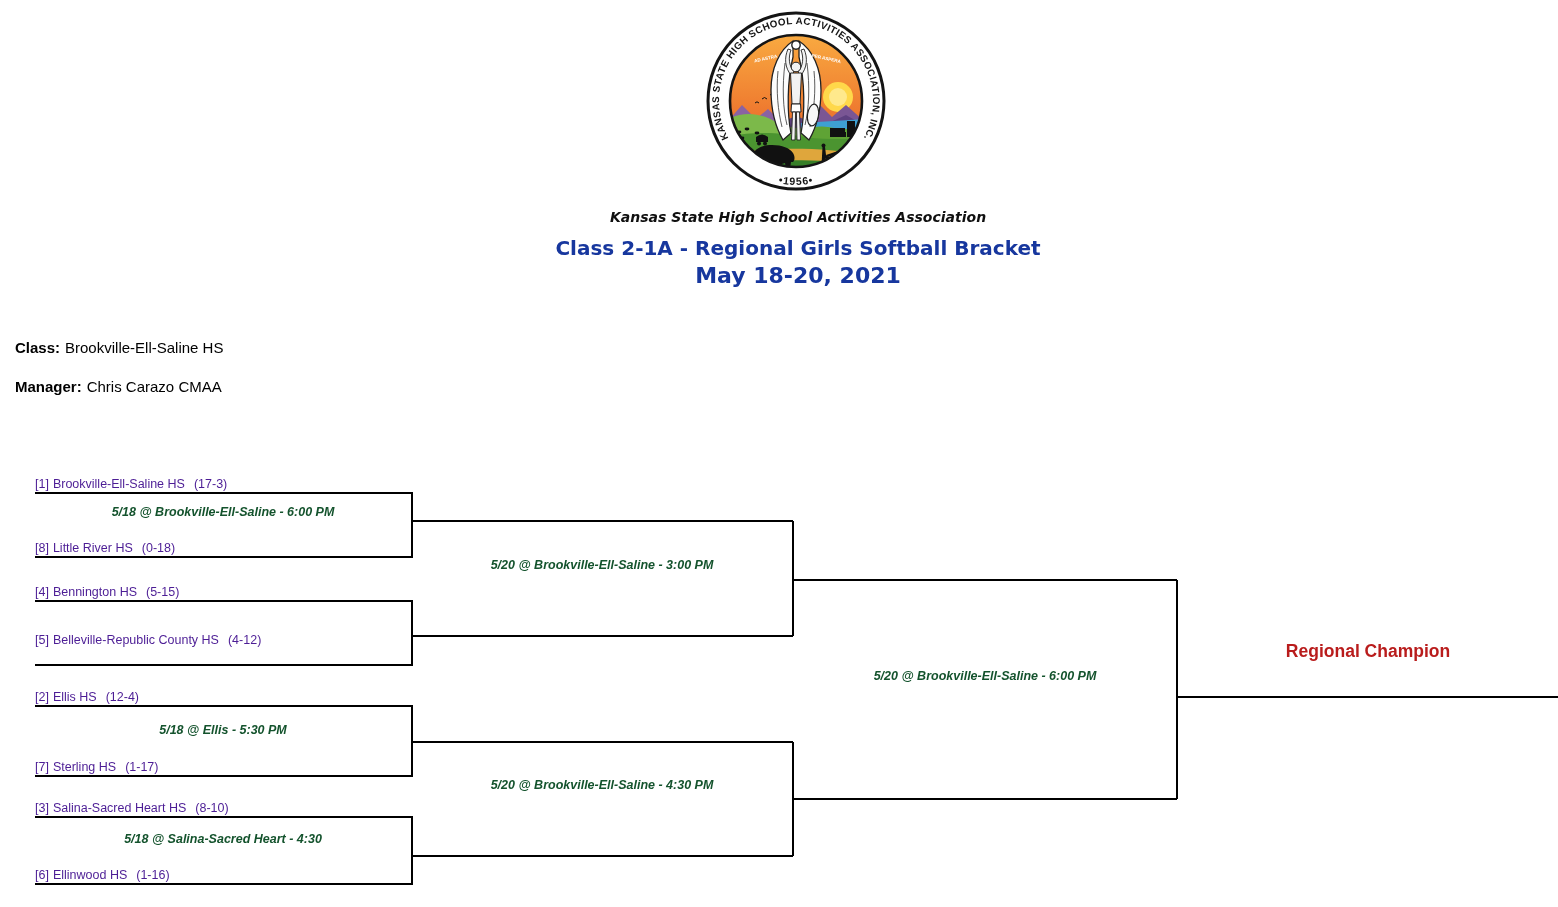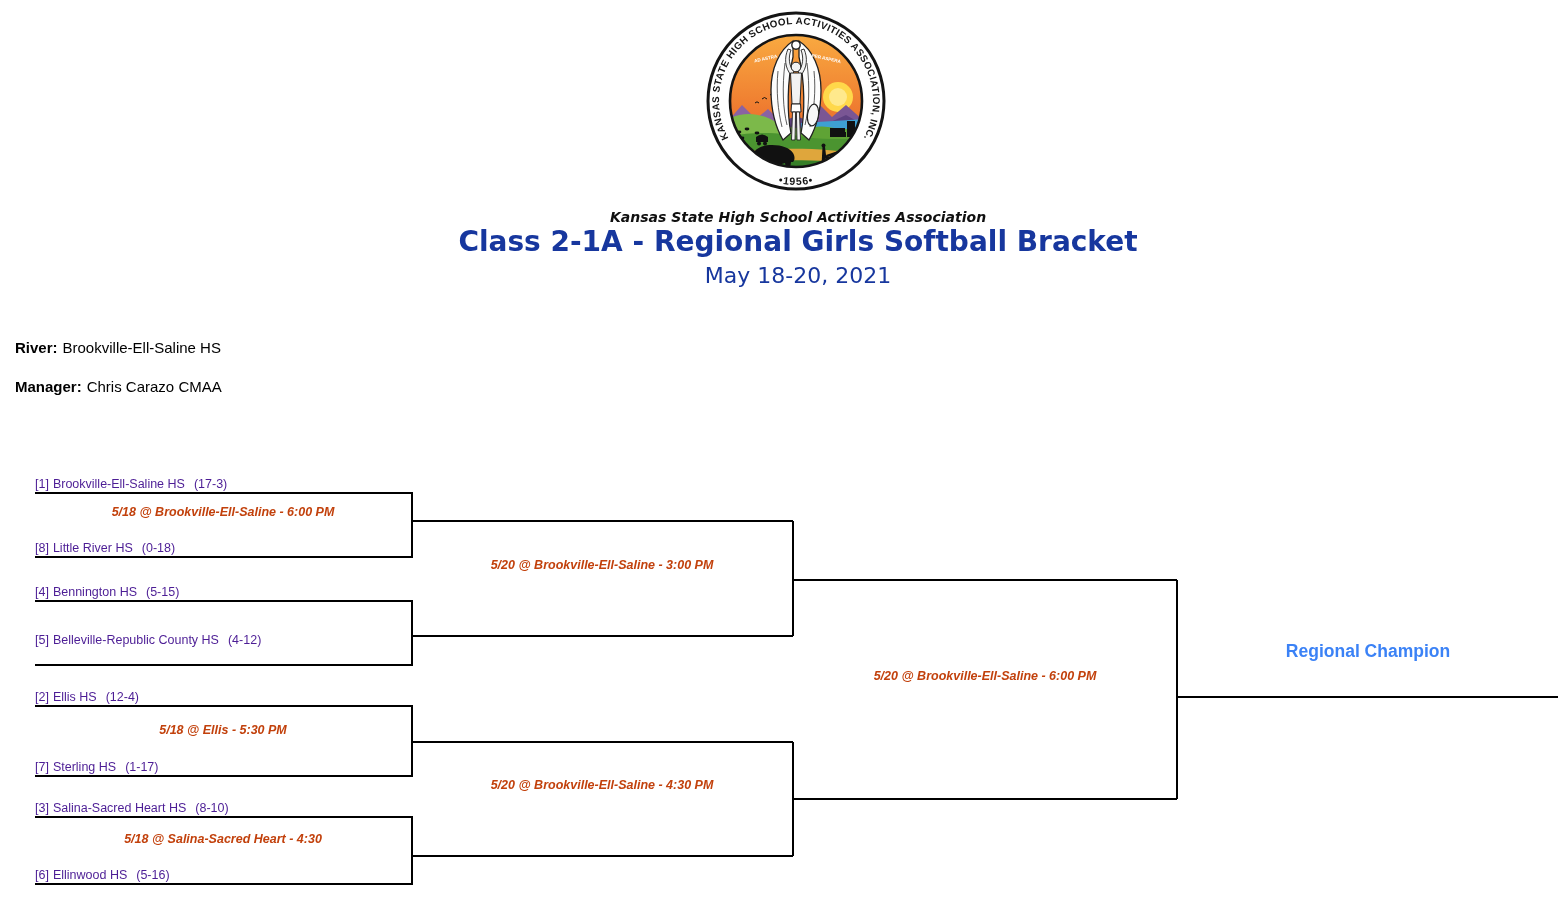--- a/index.html
+++ b/index.html
@@ -3,36 +3,36 @@
 <meta charset="utf-8">
 <style>
   html,body{margin:0;padding:0;background:#fff;}
   .page{position:relative;width:1558px;height:907px;background:#ffffff;overflow:hidden;
         font-family:"Liberation Sans",sans-serif;color:#111;}
 
   
   .hdr{position:absolute;left:798px;transform:translateX(-50%);white-space:nowrap;
        font-family:"DejaVu Sans",sans-serif;text-align:right;}
   .org{top:209px;font-size:14px;font-weight:bold;font-style:italic;color:#101010;}
-  .title{top:225px;font-size:28px;font-weight:bold;color:var(--title-color,#17379e);}
-  .dates{top:263px;font-size:22px;font-weight:normal;color:var(--title-color,#17379e);}
+  .title{top:236px;font-size:20px;font-weight:bold;color:var(--title-color,#17379e);}
+  .dates{top:263px;font-size:22px;font-weight:bold;color:var(--title-color,#17379e);}
 
   
   .info{position:absolute;left:15px;font-size:15px;line-height:18px;color:#000;white-space:nowrap;}
   .info b{font-weight:bold;margin-right:5px;}
 
   
   .team{position:absolute;left:35px;height:16px;line-height:16px;font-size:12.5px;
         white-space:nowrap;color:#4c1d95;}
   .team .seed{margin-right:4px;}
   .team .rec{margin-left:9px;}
   .game{position:absolute;width:400px;height:16px;line-height:16px;text-align:center;
-        font-size:12.5px;font-weight:bold;font-style:italic;white-space:nowrap;color:#c2410c;}
+        font-size:12.5px;font-weight:bold;font-style:italic;white-space:nowrap;color:#14532d;}
   .champ{position:absolute;left:1218px;top:641px;width:300px;text-align:center;
-         font-size:17.5px;font-weight:bold;color:#3b82f6;white-space:nowrap;}
+         font-size:17.5px;font-weight:bold;color:#b91c1c;white-space:nowrap;}
 
   .lines{position:absolute;left:0;top:0;pointer-events:none;}
   .logo{position:absolute;left:706px;top:11px;width:180px;height:180px;}
 </style>
 </head>
 <body>
 
 <div class="page">
 
   <svg class="logo" viewBox="0 0 180 180">
@@ -111,21 +111,21 @@
     <text font-size="10.5" font-weight="bold" fill="#141414" letter-spacing="0.8" font-family="Liberation Sans, sans-serif">
       <textPath href="#yearPath" startOffset="50%" text-anchor="middle">•1956•</textPath>
     </text>
   </svg>
 
   <div class="hdr org">Kansas State High School Activities Association</div>
   <div class="hdr title">Class 2-1A - Regional Girls Softball Bracket</div>
   <div class="hdr dates">May 18-20, 2021</div>
 
   <div class="info" style="top:339px">
-    <b>River:</b><span>Brookville-Ell-Saline HS</span>
+    <b>Class:</b><span>Brookville-Ell-Saline HS</span>
   </div>
   <div class="info" style="top:378px">
     <b>Manager:</b><span>Chris Carazo CMAA</span>
   </div>
 
   <svg class="lines" width="1558" height="907" style="shape-rendering:crispEdges">
     <g stroke="#000" stroke-width="2" fill="none">
       <path d="M35,493 H412 V557 H35"></path>
       <path d="M35,601 H412 V665 H35"></path>
       <path d="M35,706 H412 V776 H35"></path>
@@ -158,21 +158,21 @@
   <div class="team" style="top:689px">
     <span class="seed">[2]</span><span class="tname">Ellis HS</span><span class="rec">(12-4)</span>
   </div>
   <div class="team" style="top:759px">
     <span class="seed">[7]</span><span class="tname">Sterling HS</span><span class="rec">(1-17)</span>
   </div>
   <div class="team" style="top:800px">
     <span class="seed">[3]</span><span class="tname">Salina-Sacred Heart HS</span><span class="rec">(8-10)</span>
   </div>
   <div class="team" style="top:867px">
-    <span class="seed">[6]</span><span class="tname">Ellinwood HS</span><span class="rec">(5-16)</span>
+    <span class="seed">[6]</span><span class="tname">Ellinwood HS</span><span class="rec">(1-16)</span>
   </div>
 
   <div class="game" style="left:23px;top:504px">5/18 @ Brookville-Ell-Saline - 6:00 PM</div>
   <div class="game" style="left:23px;top:722px">5/18 @ Ellis - 5:30 PM</div>
   <div class="game" style="left:23px;top:831px">5/18 @ Salina-Sacred Heart - 4:30</div>
   <div class="game" style="left:402px;top:557px">5/20 @ Brookville-Ell-Saline - 3:00 PM</div>
   <div class="game" style="left:402px;top:777px">5/20 @ Brookville-Ell-Saline - 4:30 PM</div>
   <div class="game" style="left:785px;top:668px">5/20 @ Brookville-Ell-Saline - 6:00 PM</div>
 
   <div class="champ">Regional Champion</div>

